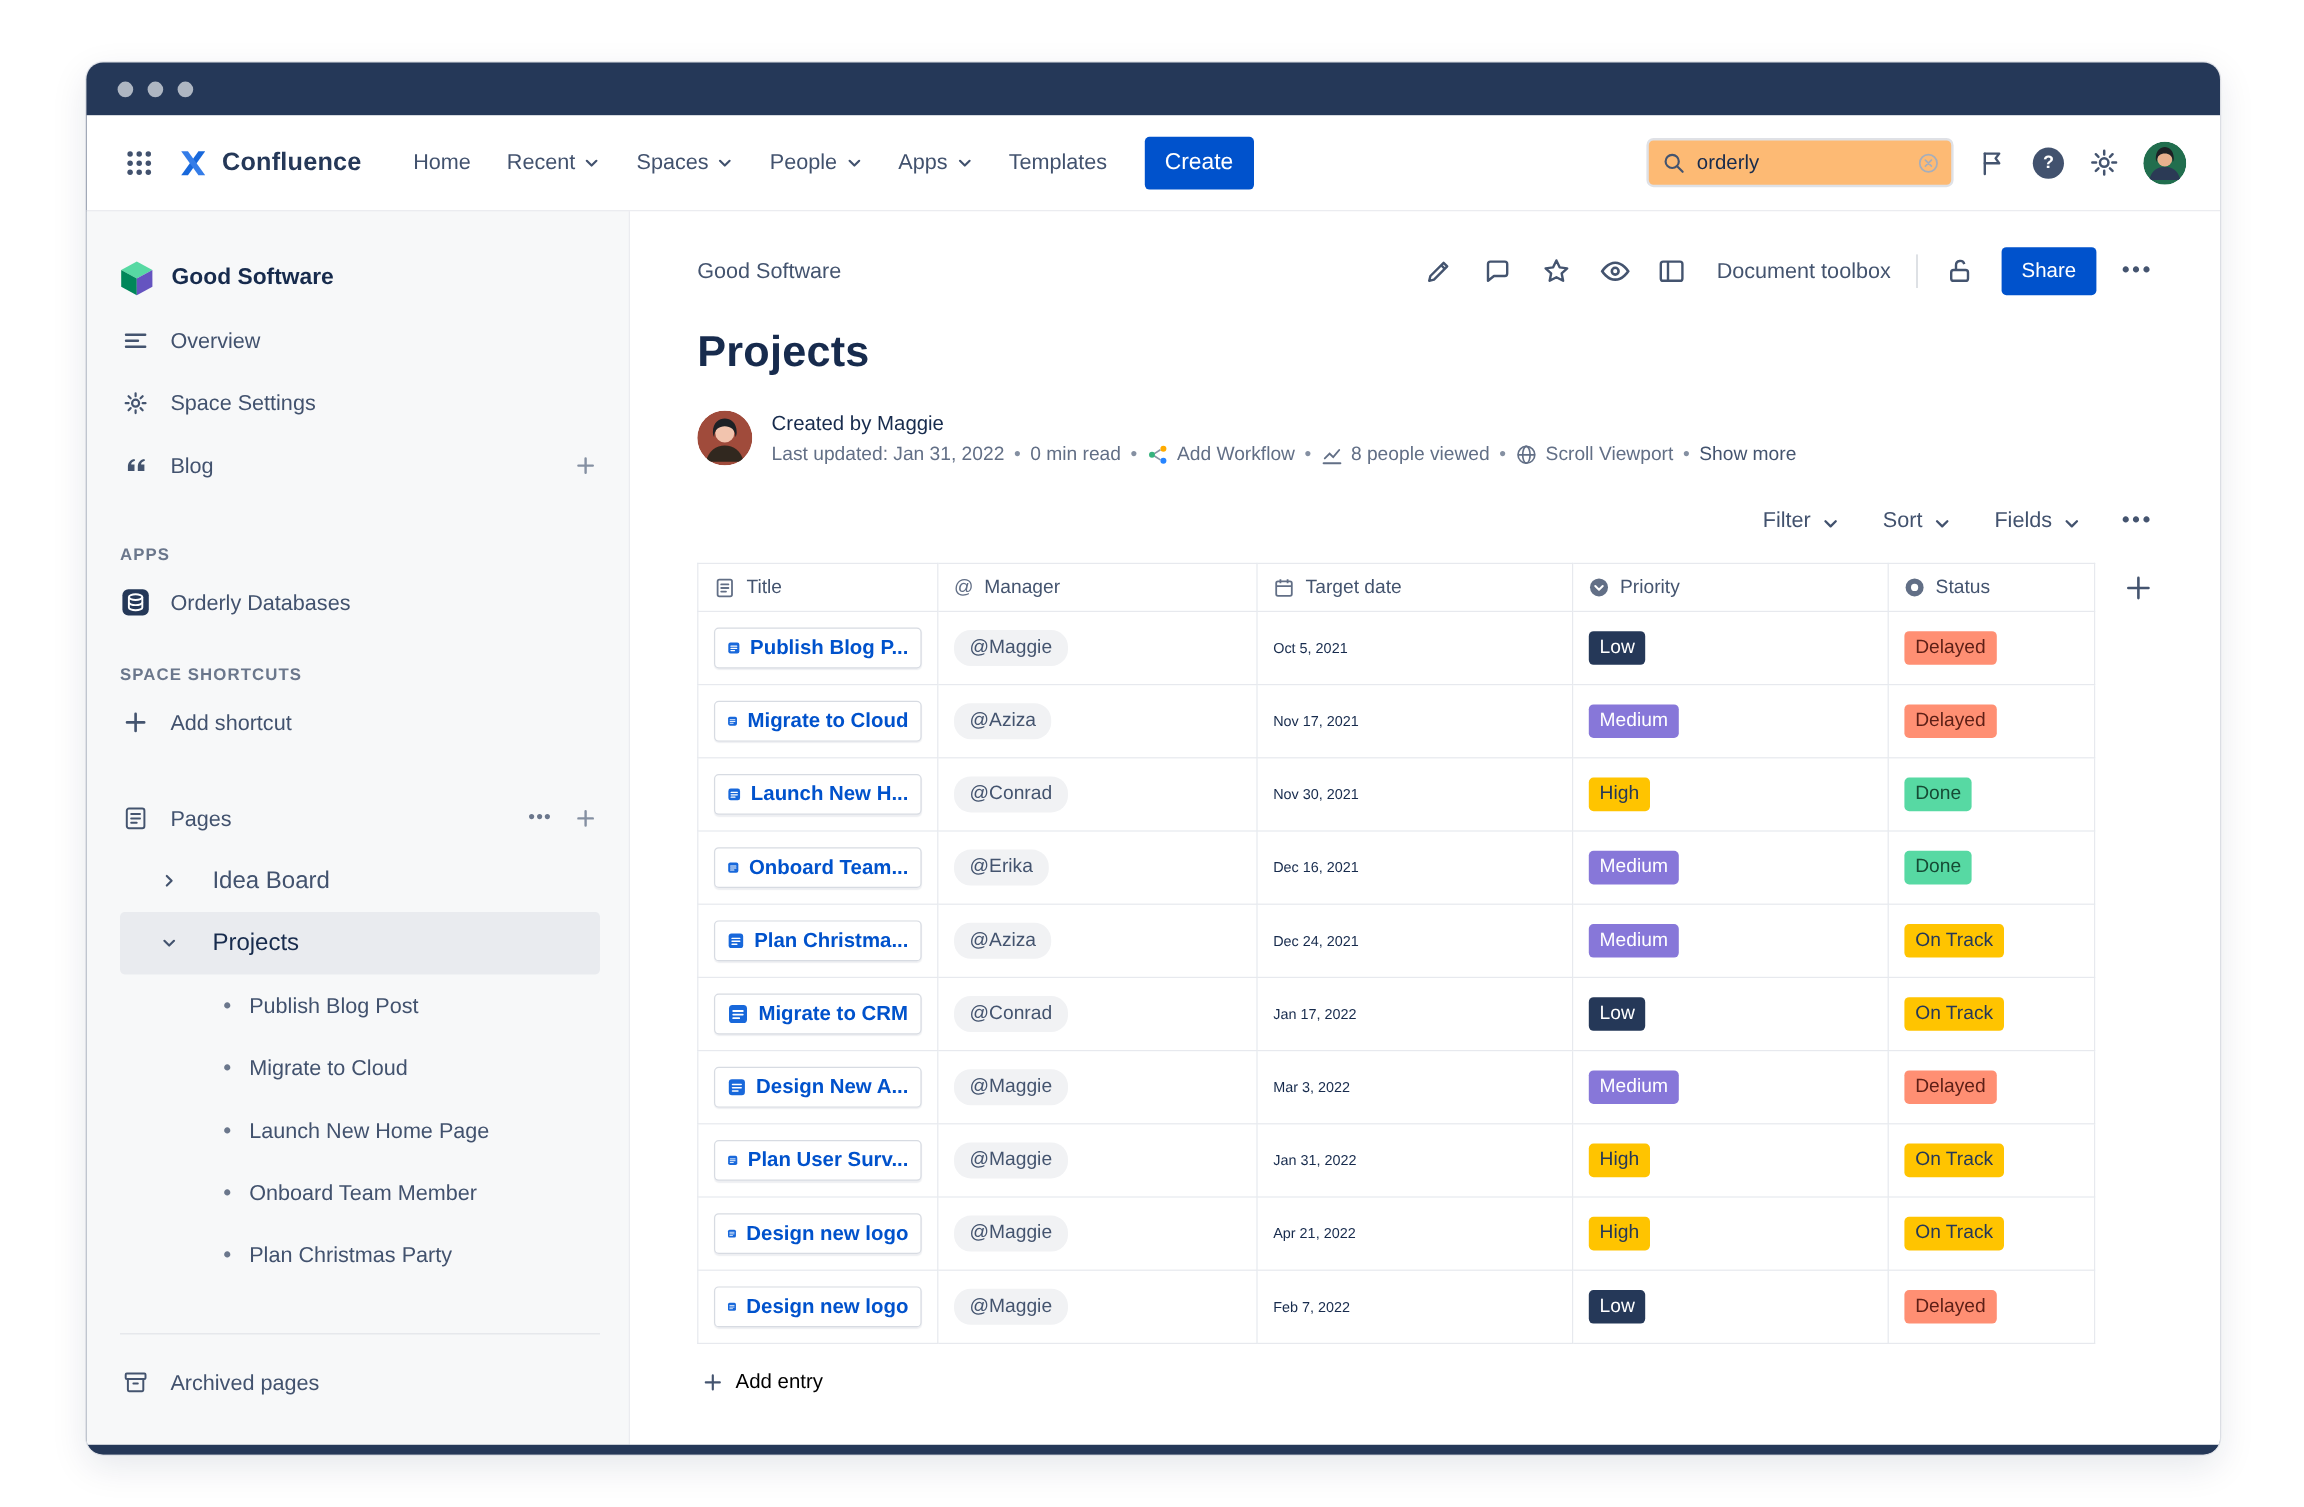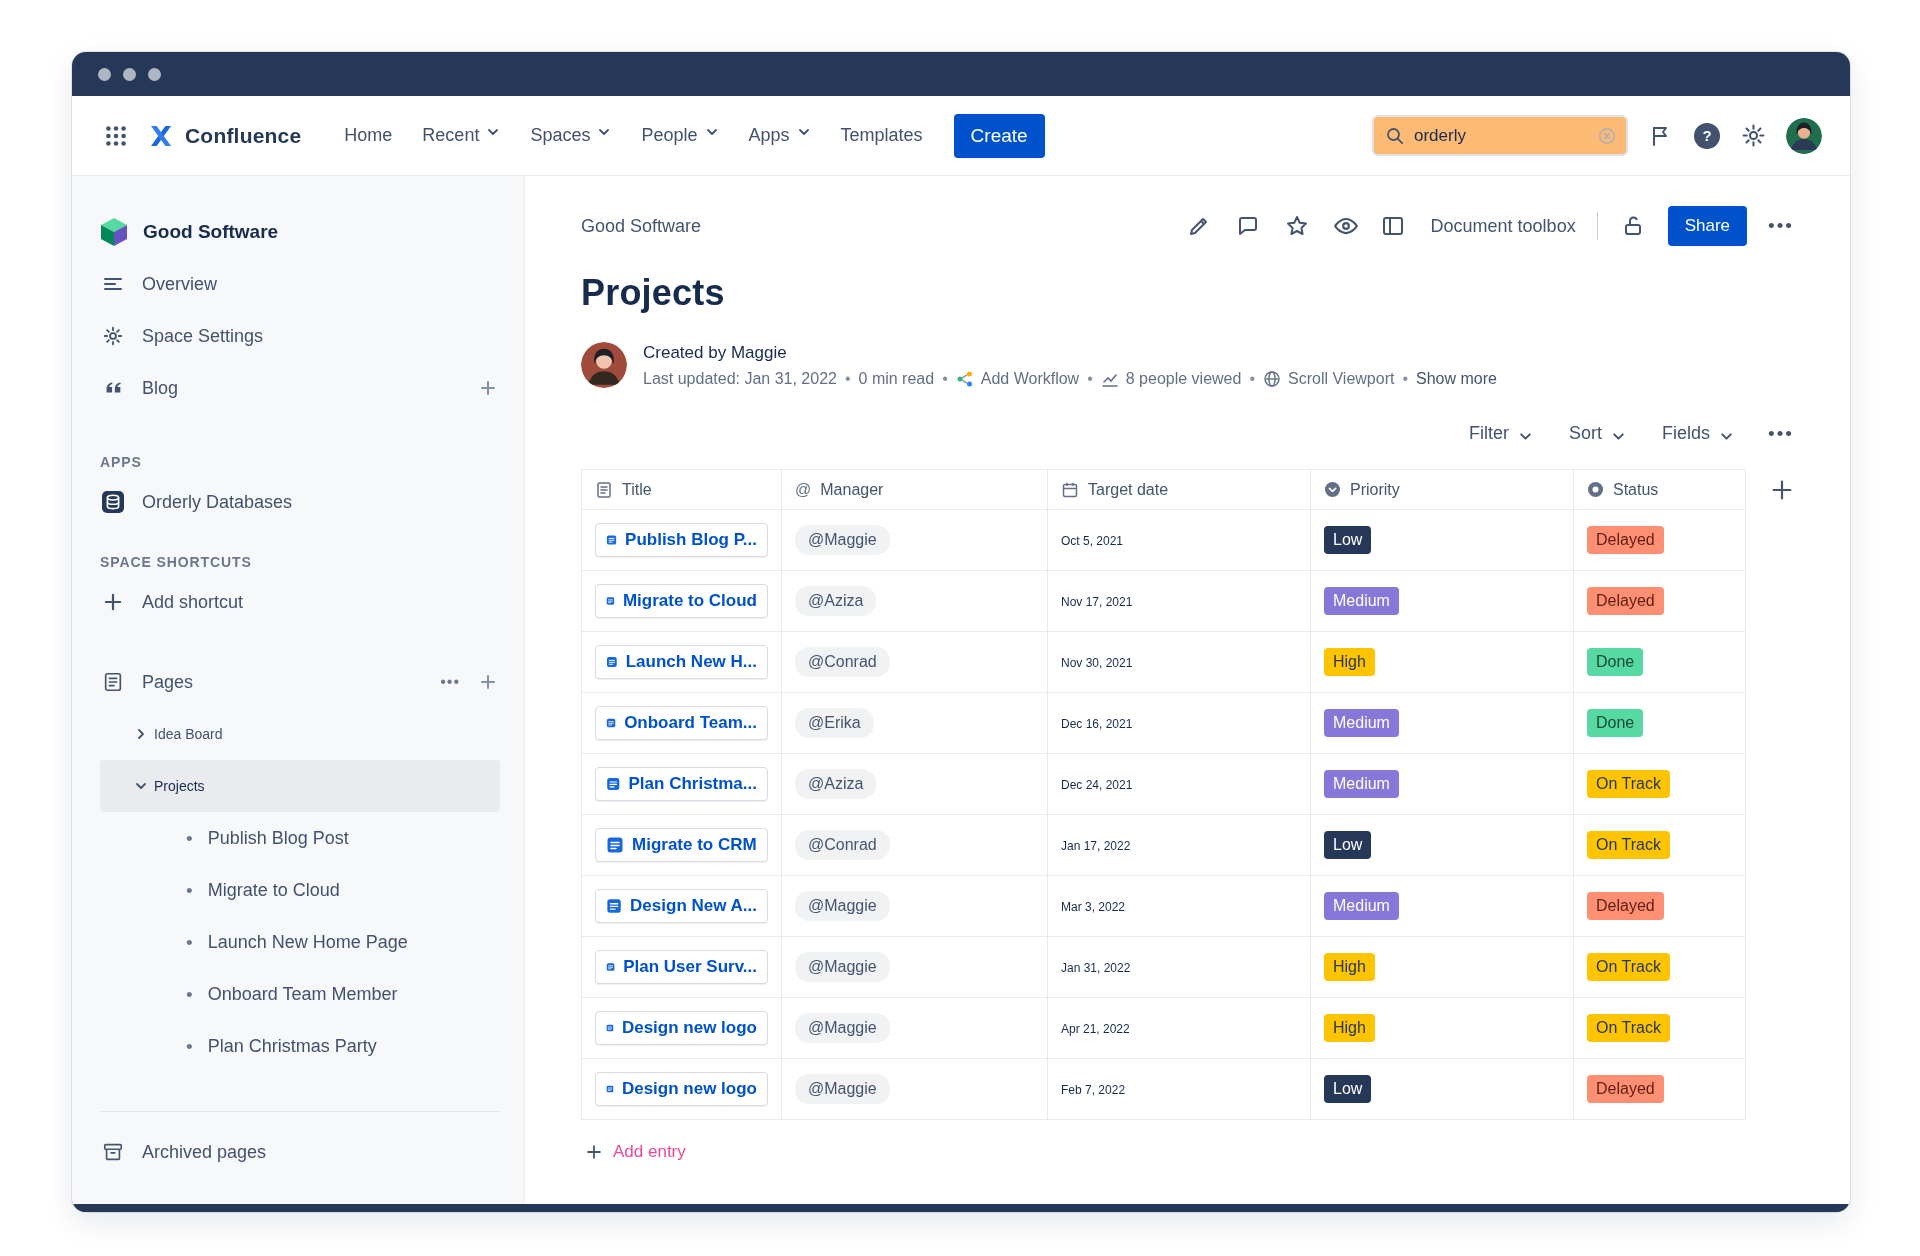--- a/index.html
+++ b/index.html
@@ -13,21 +13,21 @@
   
   .titlebar { flex:0 0 44px; display:flex; align-items:center; gap:12px; padding-left:26px; }
   .tl-dot { width:13px; height:13px; border-radius:50%; background:#AEB6C2; }
 
   
   .navbar { flex:0 0 80px; background:#fff; border-bottom:1px solid #EBECF0; display:flex; align-items:center; padding:0 28px 0 24px; }
   .appgrid { width:40px; height:40px; display:flex; align-items:center; justify-content:center; border:none; background:transparent; cursor:pointer; border-radius:4px; color:#42526E; }
   .brand { display:flex; align-items:center; gap:9px; margin:0 30px 0 10px; cursor:pointer; }
   .brand-name { font-size:21px; font-weight:700; color:#253858; letter-spacing:.2px; }
   .nav-links { display:flex; align-items:center; gap:4px; }
-  .nav-link { display:flex; gap:7px; padding:10px 13px; font-size:18px; font-weight:500; color:#42526E; border-radius:4px; cursor:pointer; white-space:nowrap; }
+  .nav-link { display:flex; align-items:center; gap:7px; padding:10px 13px; font-size:18px; font-weight:500; color:#42526E; border-radius:4px; cursor:pointer; white-space:nowrap; }
   .create-btn { margin-left:18px; background:#0052CC; color:#fff; border:none; border-radius:4px; padding:11px 17px; font-size:19px; font-weight:500; font-family:inherit; cursor:pointer; }
   .nav-spacer { flex:1; }
   .searchbox { width:256px; height:41px; border:2px solid #DFE1E6; border-radius:6px; display:flex; align-items:center; gap:9px; padding:0 10px 0 11px; background:#fdba74; }
   .searchbox input { flex:1; min-width:0; border:none; outline:none; background:transparent; font-family:inherit; font-size:17px; color:#172B4D; }
   .nav-right { display:flex; align-items:center; gap:19px; margin-left:19px; }
   .nav-icon { width:28px; height:28px; display:flex; align-items:center; justify-content:center; cursor:pointer; color:#42526E; }
   .help-badge { width:26px; height:26px; border-radius:50%; background:#42526E; display:flex; align-items:center; justify-content:center; cursor:pointer; }
   .help-badge::after { content:"?"; color:#fff; font-size:15px; font-weight:700; }
   .nav-avatar { width:36px; height:36px; border-radius:50%; overflow:hidden; cursor:pointer; }
 
@@ -40,21 +40,21 @@
   .space-header { display:flex; align-items:center; gap:15px; padding:32px 0 2px; height:82px; }
   .space-name { font-size:19px; font-weight:700; color:#172B4D; }
   .side-item { display:flex; align-items:center; gap:16px; height:52px; font-size:18px; font-weight:500; color:#42526E; border-radius:4px; cursor:pointer; }
   .side-item .sicon { width:26px; display:flex; justify-content:center; align-items:center; flex:0 0 26px; }
   .side-item .grow { flex:1; }
   .side-plus { width:24px; height:24px; display:flex; align-items:center; justify-content:center; cursor:pointer; }
   .section-label { margin:40px 0 6px; font-size:14px; font-weight:700; letter-spacing:.9px; color:#6B778C; }
   .section-label.tight { margin-top:26px; }
   .pages-row { margin-top:28px; }
   .mini-ellipsis { font-size:16px; color:#6B778C; letter-spacing:1px; cursor:pointer; }
-  .tree-item { display:flex; align-items:center; gap:6px; height:52px; padding-left:34px; font-size:14px; color:#42526E; border-radius:4px; cursor:pointer; }
+  .tree-item { display:flex; align-items:center; gap:29px; height:52px; padding-left:34px; font-size:20px; color:#42526E; border-radius:4px; cursor:pointer; }
   .tree-item.selected { background:#E9EBEF; color:#172B4D; font-weight:500; }
   .tree-child { display:flex; align-items:center; gap:15px; height:52px; padding-left:86px; font-size:18px; color:#42526E; cursor:pointer; }
   .bullet { color:#6B778C; font-size:19px; line-height:1; }
   .archived-wrap { margin-top:auto; border-top:1px solid #E2E4E9; padding-top:14px; }
 
   
   .content { flex:1 1 auto; min-width:0; padding:36px 56px 0 56px; display:flex; flex-direction:column; background:#fff; }
   .crumb-row { display:flex; align-items:center; height:28px; }
   .breadcrumb { font-size:18px; color:#44546F; cursor:pointer; }
   .actions { margin-left:auto; display:flex; align-items:center; gap:21px; }
@@ -84,21 +84,21 @@
   .th-inner { display:flex; align-items:center; gap:9px; }
   table.db td { height:61px; padding:0 13px; vertical-align:middle; }
   .title-chip { display:inline-flex; align-items:center; gap:8px; max-width:100%; background:#fff; border:1px solid #D7DBE2;
                 border-radius:4px; padding:6px 10px; box-shadow:0 1px 1px rgba(9,30,66,.07); cursor:pointer; }
   .title-text { font-size:17px; font-weight:700; color:#0052CC; white-space:nowrap; }
   .mgr-pill { display:inline-block; background:#F1F2F4; border-radius:14px; padding:6px 13px; font-size:16px; color:#44546F; cursor:pointer; }
   .date-text { font-size:12px; color:#172B4D; }
   .badge { display:inline-block; border-radius:4px; padding:5px 9px; font-size:16px; font-weight:500; cursor:pointer; }
   .at-glyph::after { content:"@"; font-size:16px; color:#626F86; }
   .add-col-btn { position:absolute; left:1188px; top:8px; width:26px; height:26px; display:flex; align-items:center; justify-content:center; cursor:pointer; }
-  .add-entry { display:flex; align-items:center; gap:10px; margin:22px 0 30px 4px; font-size:17px; font-weight:500; color:#ec4899; cursor:pointer; }
+  .add-entry { display:flex; align-items:center; gap:10px; margin:22px 0 30px 4px; font-size:17px; font-weight:500; color:#000000; cursor:pointer; }
 </style>
 </head>
 <body>
 
 <div class="stage">
   <div class="window">
 
     <div class="titlebar">
       <span class="tl-dot"></span>
       <span class="tl-dot"></span>

